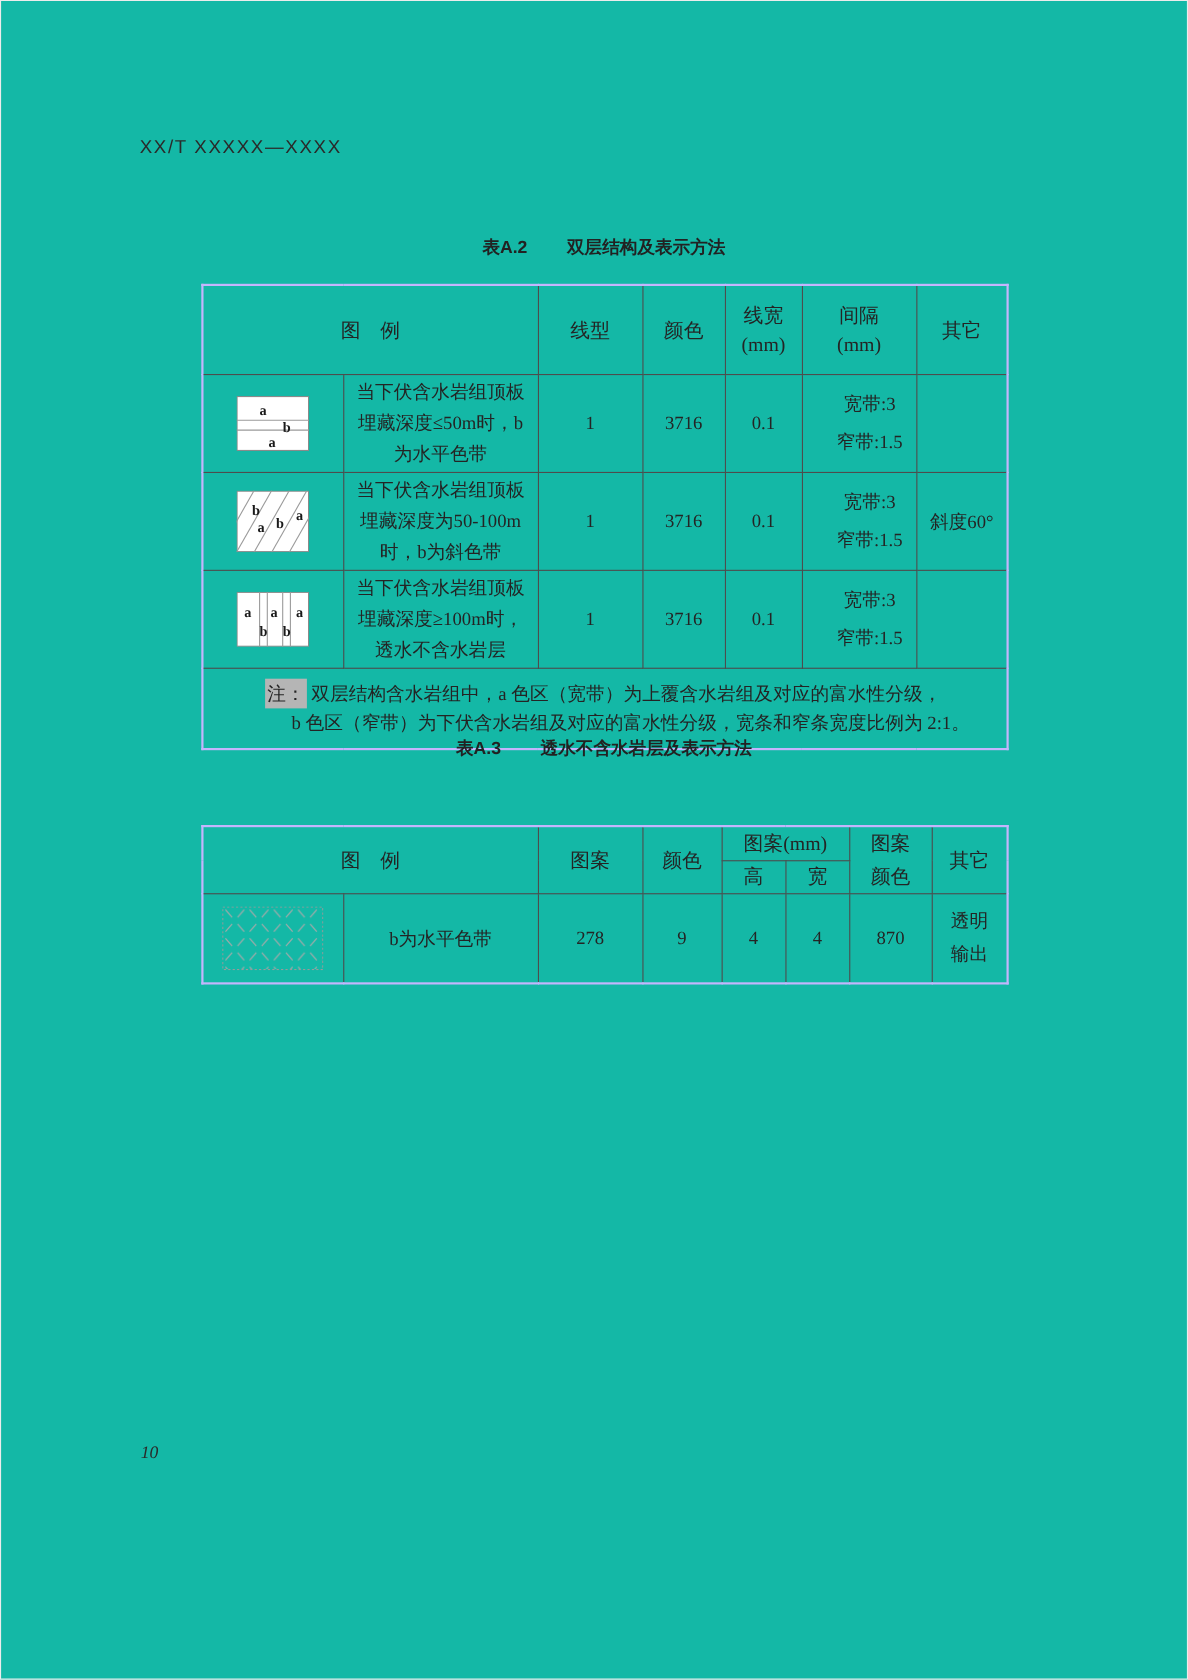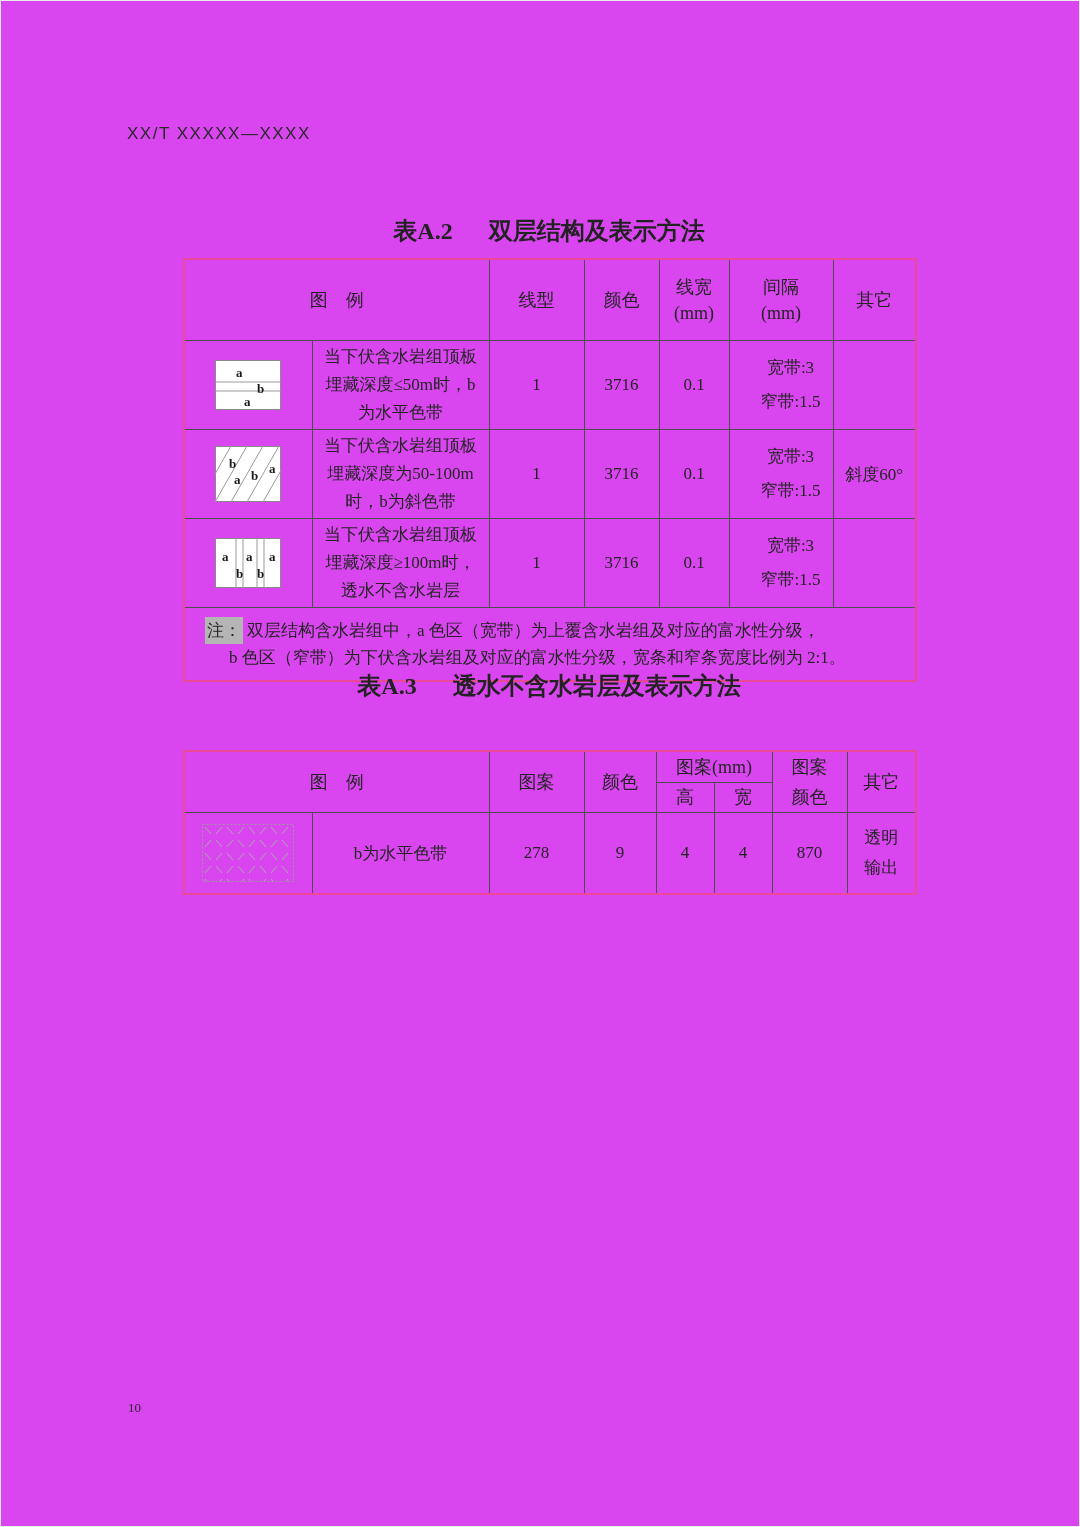--- a/index.html
+++ b/index.html
@@ -1,37 +1,37 @@
 <!DOCTYPE html>
 <html><head>
 <meta charset="utf-8">
 <style>
   html,body{margin:0;padding:0;background:#fff;}
   .page{
-    position:relative;width:1080px;height:1527px;background:#d946ef;
+    position:relative;width:1080px;height:1527px;background:#14b8a6;
     font-family:"Liberation Serif","DejaVu Serif",serif;color:#1f1f1f;
     box-shadow:inset 0 0 0 1px #ececec;overflow:hidden;
   }
   .doc-code{
     position:absolute;left:127px;top:124px;
     font-family:"Liberation Sans","DejaVu Sans",sans-serif;
     font-size:17px;letter-spacing:1.5px;color:#2a2a2a;
   }
   .tbl-title{
     position:absolute;left:183px;width:732px;text-align:center;
-    font-family:Liberation Serif, serif;
-    font-weight:bold;font-size:24px;color:#222;white-space:nowrap;
+    font-family:Liberation Sans, sans-serif;
+    font-weight:bold;font-size:16px;color:#222;white-space:nowrap;
   }
   .tbl-title .prefix{margin-right:36px;}
   .t2-title{top:215px;}
   .t3-title{top:670px;}
 
   table.tbl{
     position:absolute;left:183px;border-collapse:collapse;table-layout:fixed;
-    width:732px;border:2px solid #ec4899;
+    width:732px;border:2px solid #c4b5fd;
   }
   table.a2{top:258px;}
   table.a3{top:750px;}
   .tbl td{
     border:1px solid #4d4d4d;text-align:center;vertical-align:middle;
     font-size:17px;color:#242424;padding:0;overflow:hidden;
   }
   .hdr td{font-size:18px;line-height:26px;}
   td.h80{height:80px;}
   td.h84{height:84px;}
@@ -40,36 +40,36 @@
   td.h28{height:28px;}
   td.h56{height:56px;}
   td.desc{
     line-height:28px;padding:2px 6px;word-break:break-all;margin-left:32px;
   }
   td.interval{
     text-align:center;padding-left:19px;line-height:34px;
   }
   td.twolines{line-height:30px;}
   td.note-cell{
-    text-align:left;padding:6px 10px 6px 20px;line-height:27px;font-size:17px;
+    text-align:left;padding:6px 10px 6px 56px;line-height:27px;font-size:17px;
   }
   .note-label{
     display:inline-block;background:#b5b5b5;padding:0 2px;margin-right:4px;
   }
   .note-l2{margin-left:24px;}
   .swatch{display:block;margin:0 auto;}
   .sw-letter{
     font-family:"Liberation Serif","DejaVu Serif",serif;
     font-size:13px;font-weight:bold;fill:#1a1a1a;
   }
   .sw-line{stroke:#9a9a9a;stroke-width:1;}
   .sw-frame{fill:#ffffff;stroke:#8a8a8a;stroke-width:1;}
   .pp-line{stroke:#a9a9a9;stroke-width:1;}
   .page-number{
-    position:absolute;left:128px;top:1400px;font-size:13px;color:#2a2a2a;
+    position:absolute;left:128px;top:1312px;font-size:16px;color:#2a2a2a;font-style:italic;
   }
 </style>
 </head>
 <body>
 
 <div class="page">
 
   <div class="doc-code">XX/T XXXXX—XXXX</div>
 
   <div class="tbl-title t2-title">

